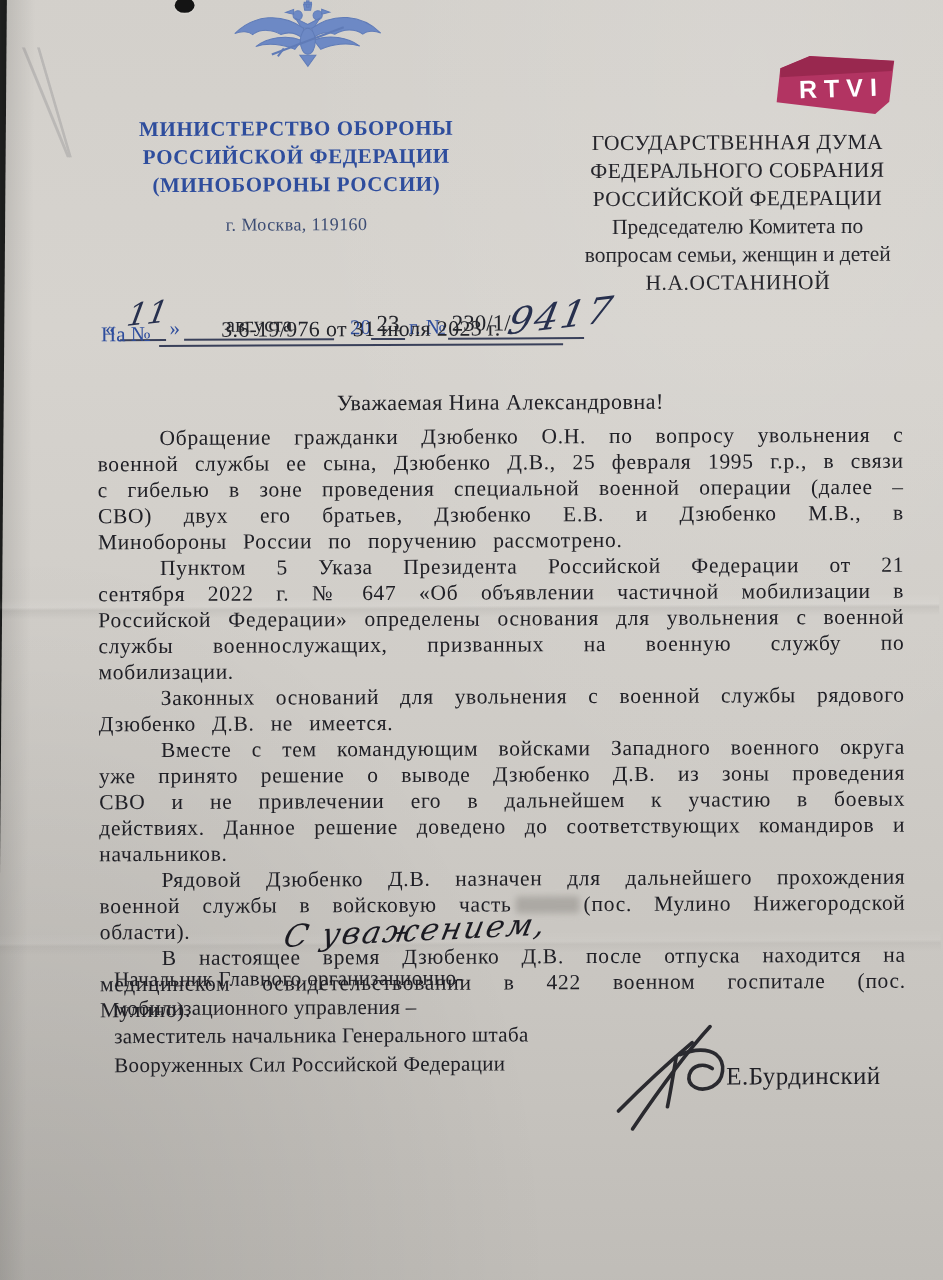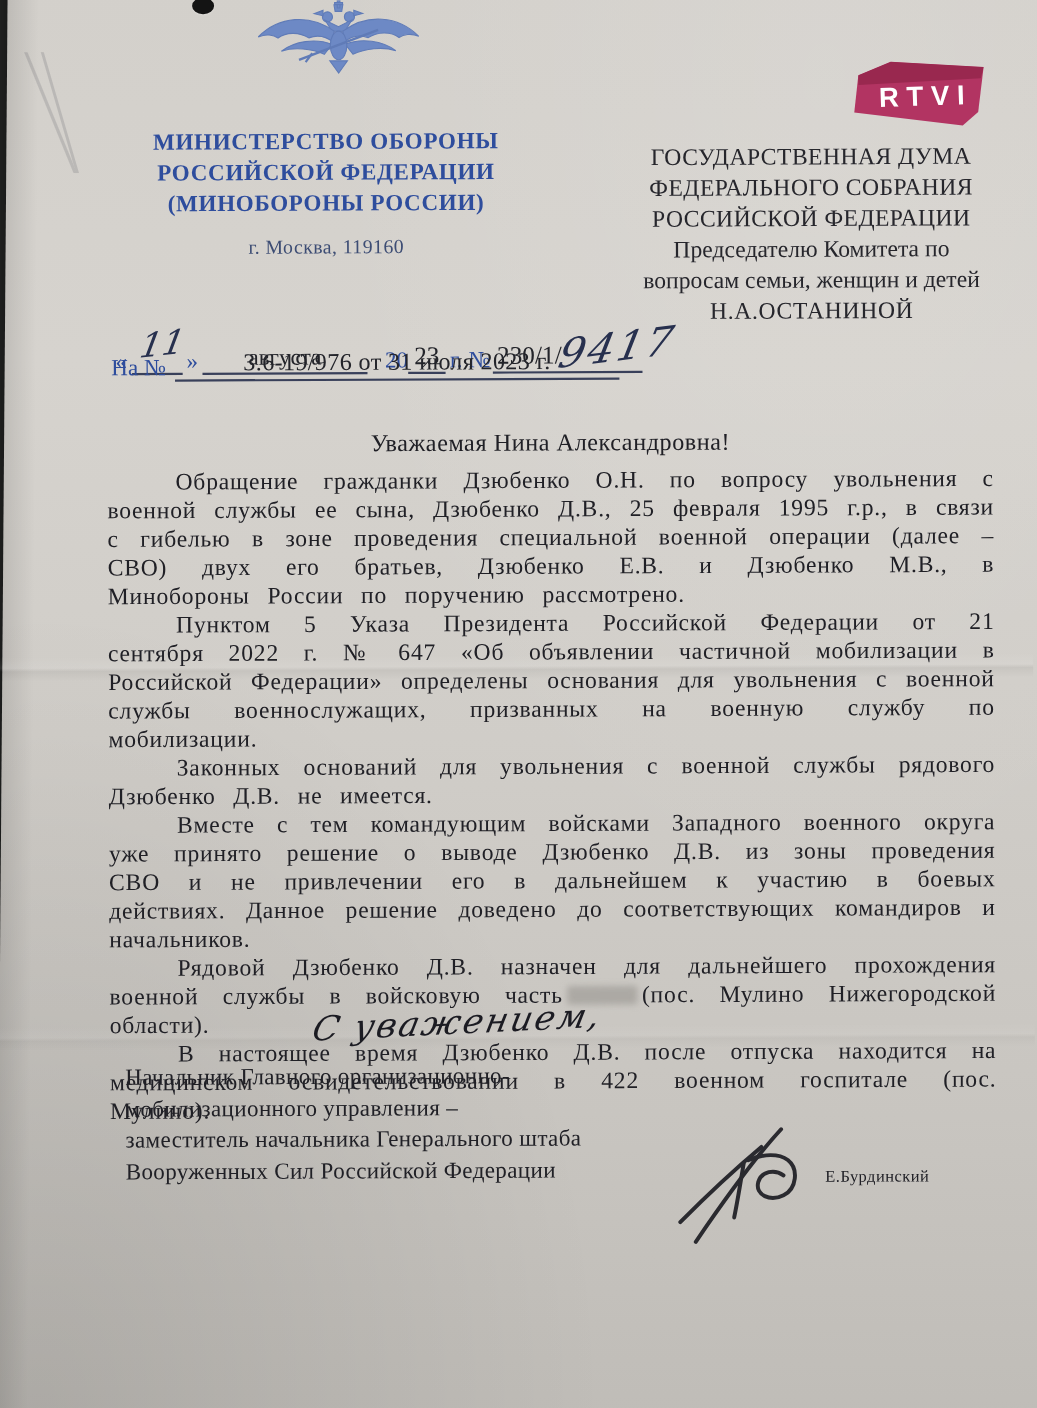--- a/index.html
+++ b/index.html
@@ -90,21 +90,21 @@
   .redaction{display:inline-block;width:64px;height:17px;margin:0 4px;vertical-align:-2px;
     background:#aca9a4;border-radius:3px;filter:blur(3px);}
 
   
   .hand-closing{position:absolute;left:288px;top:908px;font-size:31px;font-style:italic;
     font-family:"DejaVu Serif",serif;color:#1b1b22;letter-spacing:2px;
     transform:skewX(-14deg) rotate(-2.5deg);}
   .position{position:absolute;left:116px;top:960px;font-size:21px;line-height:28.5px;
     color:#202026;letter-spacing:.3px;}
   .signature{position:absolute;left:612px;top:1002px;}
-  .signer-name{position:absolute;left:752px;top:1060px;font-size:15px;letter-spacing:.4px;color:#202026;}
+  .signer-name{position:absolute;left:728px;top:1060px;font-size:25px;letter-spacing:.4px;color:#202026;}
 </style>
 </head>
 <body>
 
 <div class="stage">
   <div class="paper">
     <div class="content">
 
       <div class="punch-hole"></div>
       <div class="faint-marks"></div>

